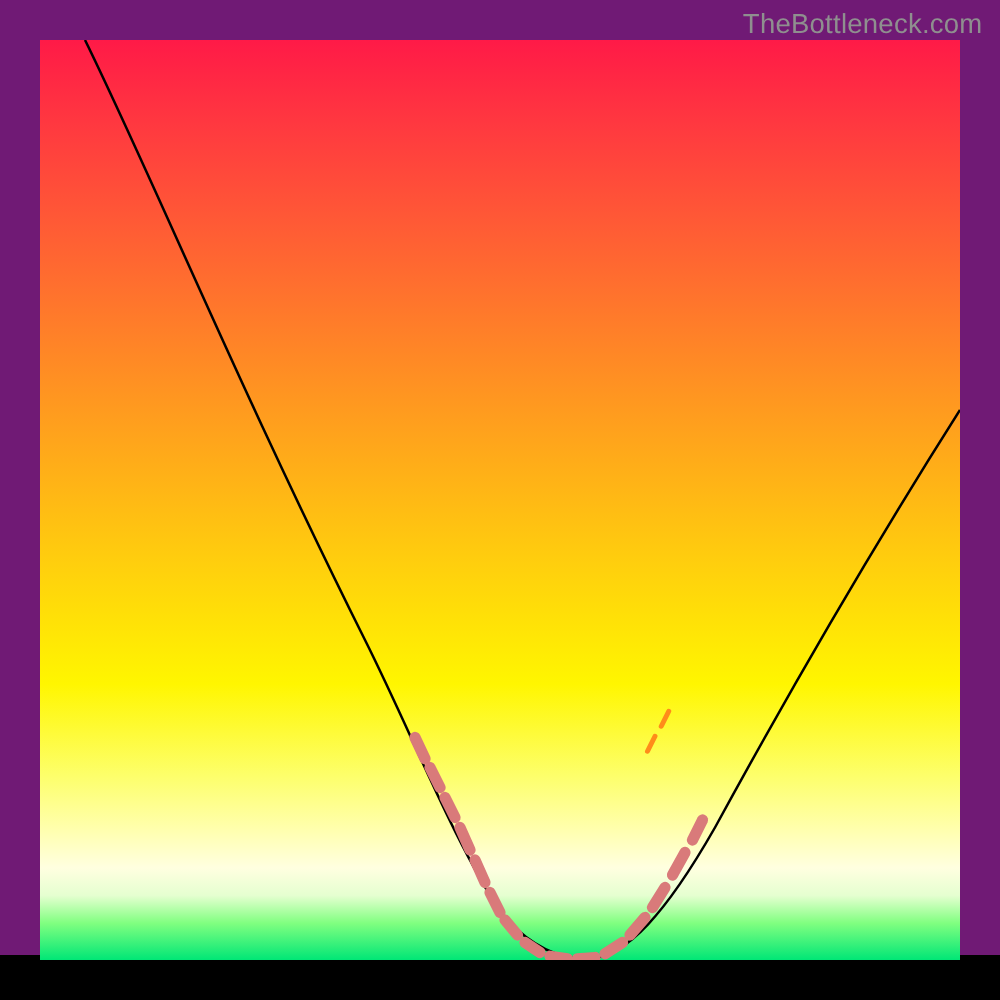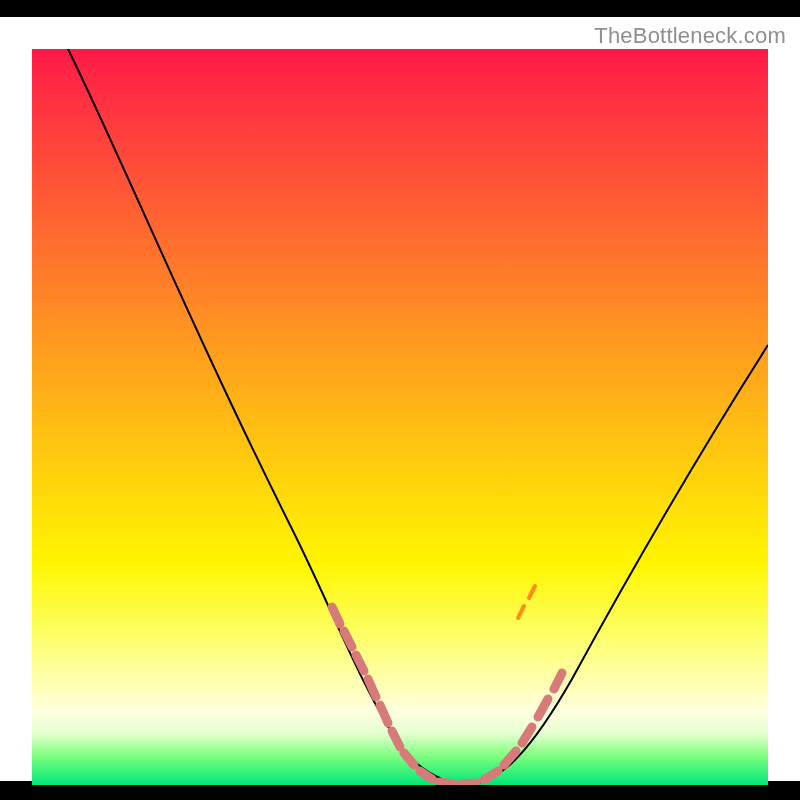--- a/index.html
+++ b/index.html
@@ -6,25 +6,25 @@
     margin: 0;
     padding: 0;
     width: 800px;
     height: 800px;
     background: #000;
     overflow: hidden;
     font-family: Arial, Helvetica, sans-serif;
   }
   .frame {
     position: absolute;
-    top: 17px;
+    top: 0;
     left: 0;
     width: 800px;
     height: 764px;
-    background: #ffffff;
+    background: #701a75;
   }
   .plot {
     position: absolute;
     top: 32px;
     left: 32px;
     width: 736px;
     height: 736px;
     overflow: hidden;
   }
   .gradient {

